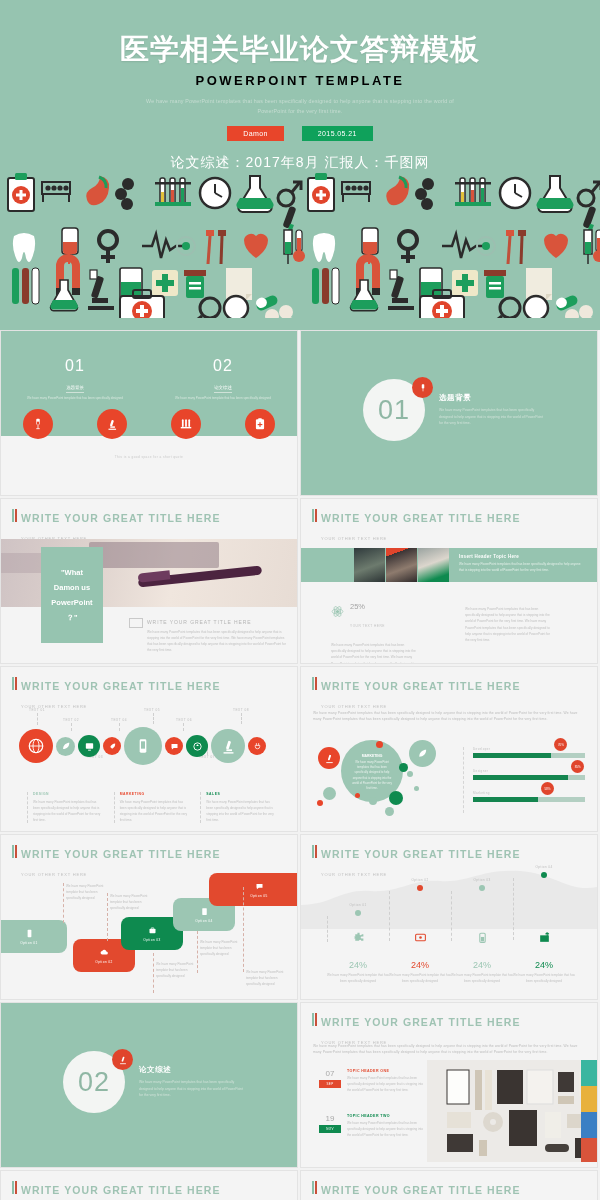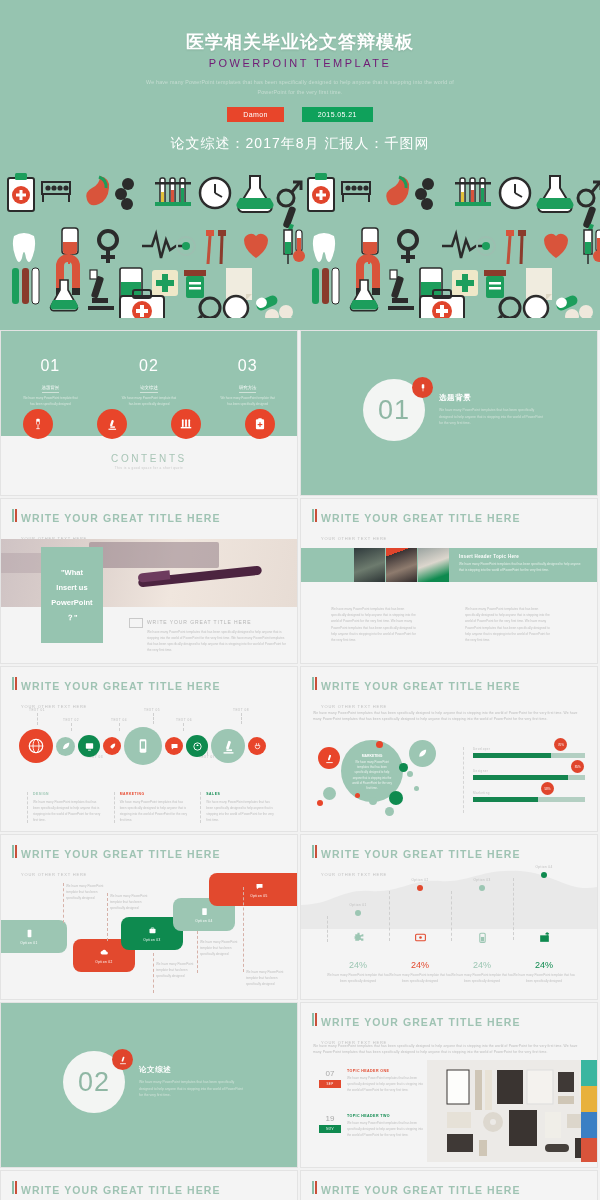--- a/index.html
+++ b/index.html
@@ -7,25 +7,25 @@
     width:600px; height:1200px; overflow:hidden;
     background:#ffffff;
     font-family:"Liberation Sans", sans-serif;
   }
   .page { width:600px; height:1200px; position:relative; background:#f2f2f2; }
 
   
   .cover { position:relative; width:600px; height:330px; background:#96c4b0; overflow:hidden; }
   .cover-inner { padding-top:30px; text-align:center; }
   .cv-title {
-    color:#ffffff; font-size:18px; font-weight:bold; letter-spacing:1px;
+    color:#ffffff; font-size:29px; font-weight:bold; letter-spacing:1px;
     text-shadow:0 1px 2px rgba(0,0,0,.10);
   }
   .cv-sub {
-    color:#701a75; font-size:11px; letter-spacing:2.5px; margin-top:3px; font-weight:400;
+    color:#000000; font-size:13px; letter-spacing:2.5px; margin-top:3px; font-weight:700;
   }
   .cv-desc {
     color:#c6ddd2; font-size:5.3px; line-height:1.9; margin-top:8px;
     width:330px; margin-left:auto; margin-right:auto; letter-spacing:.2px;
   }
   .cv-badges { margin-top:10px; display:flex; justify-content:center; gap:18px; }
   .badge { font-size:7px; color:#fff; padding:4px 16px; letter-spacing:.4px; }
   .badge.red { background:#e8452a; }
   .badge.green { background:#0fa15b; }
   .cv-line { margin-top:13px; color:#ffffff; font-size:14px; letter-spacing:1px; }
@@ -358,25 +358,20 @@
         <div class="ct-col">
           <div class="ct-num">01</div>
           <div class="ct-cnlab">选题背景</div>
           <div class="ct-small">We have many PowerPoint template that has been specifically designed</div>
         </div>
         <div class="ct-col">
           <div class="ct-num">02</div>
           <div class="ct-cnlab">论文综述</div>
           <div class="ct-small">We have many PowerPoint template that has been specifically designed</div>
         </div>
-        <div class="ct-col">
-          <div class="ct-num">03</div>
-          <div class="ct-cnlab">研究方法</div>
-          <div class="ct-small">We have many PowerPoint template that has been specifically designed</div>
-        </div>
       </div>
       <div class="ct-circles">
         <div class="ct-cc">
             <div class="circ-icon">
           <svg width="14" height="14" viewBox="0 0 24 24">
                 <rect x="9" y="3" width="6" height="10" rx="1.5" fill="#fff"></rect>
                 <rect x="10" y="8" width="4" height="5" fill="#e8452a"></rect>
                 <line x1="12" y1="13" x2="12" y2="20" stroke="#fff" stroke-width="1.4"></line>
                 <line x1="9" y1="20" x2="15" y2="20" stroke="#fff" stroke-width="1.4"></line>
               </svg>
@@ -406,21 +401,20 @@
           <svg width="14" height="14" viewBox="0 0 24 24">
                 <rect x="5" y="4" width="14" height="17" rx="2" fill="#fff"></rect>
                 <rect x="9" y="2" width="6" height="4" rx="1" fill="#fff"></rect>
                 <rect x="11" y="9" width="2" height="8" fill="#e8452a"></rect>
                 <rect x="8" y="12" width="8" height="2" fill="#e8452a"></rect>
               </svg>
             </div>
           </div>
       </div>
       <div class="ct-foot">
-        <div class="big">CONTENTS</div>
         <div class="sml">This is a good space for a short quote</div>
       </div>
     </div>
 
     <div class="slide">
       <div class="sec"></div>
       <div class="sec-wrap">
         <div class="sec-circle">
           <span class="sec-num">01</span>
           <span class="sec-bdg">
@@ -449,21 +443,21 @@
         </span>
       </div>
       <div class="pen-img">
         <div class="pen-kb2"></div>
         <div class="pen-kb"></div>
         <div class="pen-pen"></div>
         <div class="pen-cap"></div>
       </div>
       <div class="pen-ov">
         <span>"What</span>
-        <span>Insert us</span>
+        <span>Damon us</span>
         <span>PowerPoint</span>
         <span>？"</span>
       </div>
       <div class="pen-cap2">
         <span class="pen-ic"></span>
         <div class="ttl">WRITE YOUR GREAT TITLE HERE</div>
         <div class="bd">We have many PowerPoint templates that has been specifically designed to help anyone that is stepping into the world of PowerPoint for the very first time. We have many PowerPoint templates that has been specifically designed to help anyone that is stepping into the world of PowerPoint for the very first time.</div>
       </div>
     </div>
 
@@ -481,20 +475,34 @@
       <div class="pt-band"></div>
       <div class="pt-ph" style="left:53px;background:linear-gradient(160deg,#2f3a3c,#6d7b6e 55%,#2b3334);"></div>
       <div class="pt-ph" style="left:85px;background:linear-gradient(160deg,#e0452c 0 8px,#3a3334 8px,#8e7b6e 60%,#2f2a2b);"></div>
       <div class="pt-ph" style="left:117px;background:linear-gradient(160deg,#9aa3a0,#dcd6cd 45%,#0e8a4f 82%,#0e8a4f);"></div>
       <div class="pt-right">
         <div class="h">Insert Header Topic Here</div>
         <div class="p">We have many PowerPoint templates that has been specifically designed to help anyone that is stepping into the world of PowerPoint for the very first time.</div>
       </div>
       <div class="pt-stats">
         <div class="pt-st">
+          <div class="row">
+            <span>
+              <svg width="13" height="13" viewBox="0 0 24 24">
+                  <circle cx="12" cy="12" r="3" fill="#9cc6b3"></circle>
+                  <ellipse cx="12" cy="12" rx="10" ry="4.5" fill="none" stroke="#9cc6b3" stroke-width="1.3"></ellipse>
+                  <ellipse cx="12" cy="12" rx="10" ry="4.5" fill="none" stroke="#9cc6b3" stroke-width="1.3" transform="rotate(60 12 12)"></ellipse>
+                  <ellipse cx="12" cy="12" rx="10" ry="4.5" fill="none" stroke="#9cc6b3" stroke-width="1.3" transform="rotate(120 12 12)"></ellipse>
+                </svg>
+            </span>
+            <span>
+              <span class="pct">25%</span><br>
+              <span class="lbl">YOUR TEXT HERE</span>
+            </span>
+          </div>
           <div class="p">We have many PowerPoint templates that has been specifically designed to help anyone that is stepping into the world of PowerPoint for the very first time. We have many PowerPoint templates that has been specifically designed to help anyone that is stepping into the world of PowerPoint for the very first time.</div>
         </div>
         <div class="pt-st">
           <div class="p">We have many PowerPoint templates that has been specifically designed to help anyone that is stepping into the world of PowerPoint for the very first time. We have many PowerPoint templates that has been specifically designed to help anyone that is stepping into the world of PowerPoint for the very first time.</div>
         </div>
       </div>
     </div>
 
     <div class="slide">
       <div class="sh">

